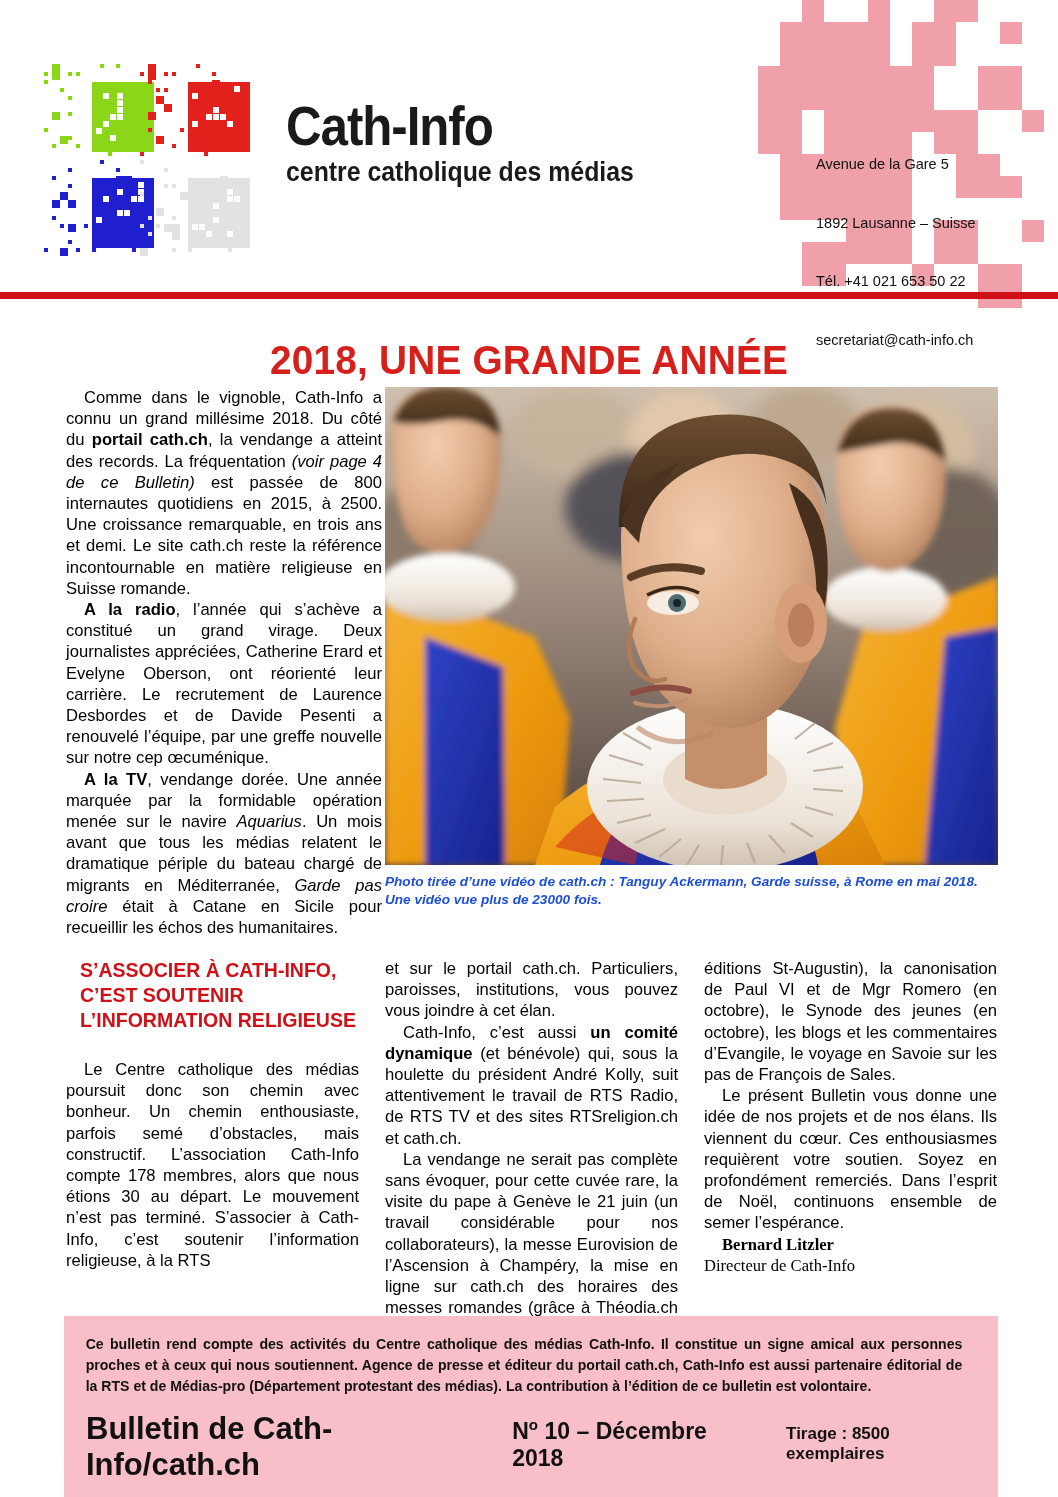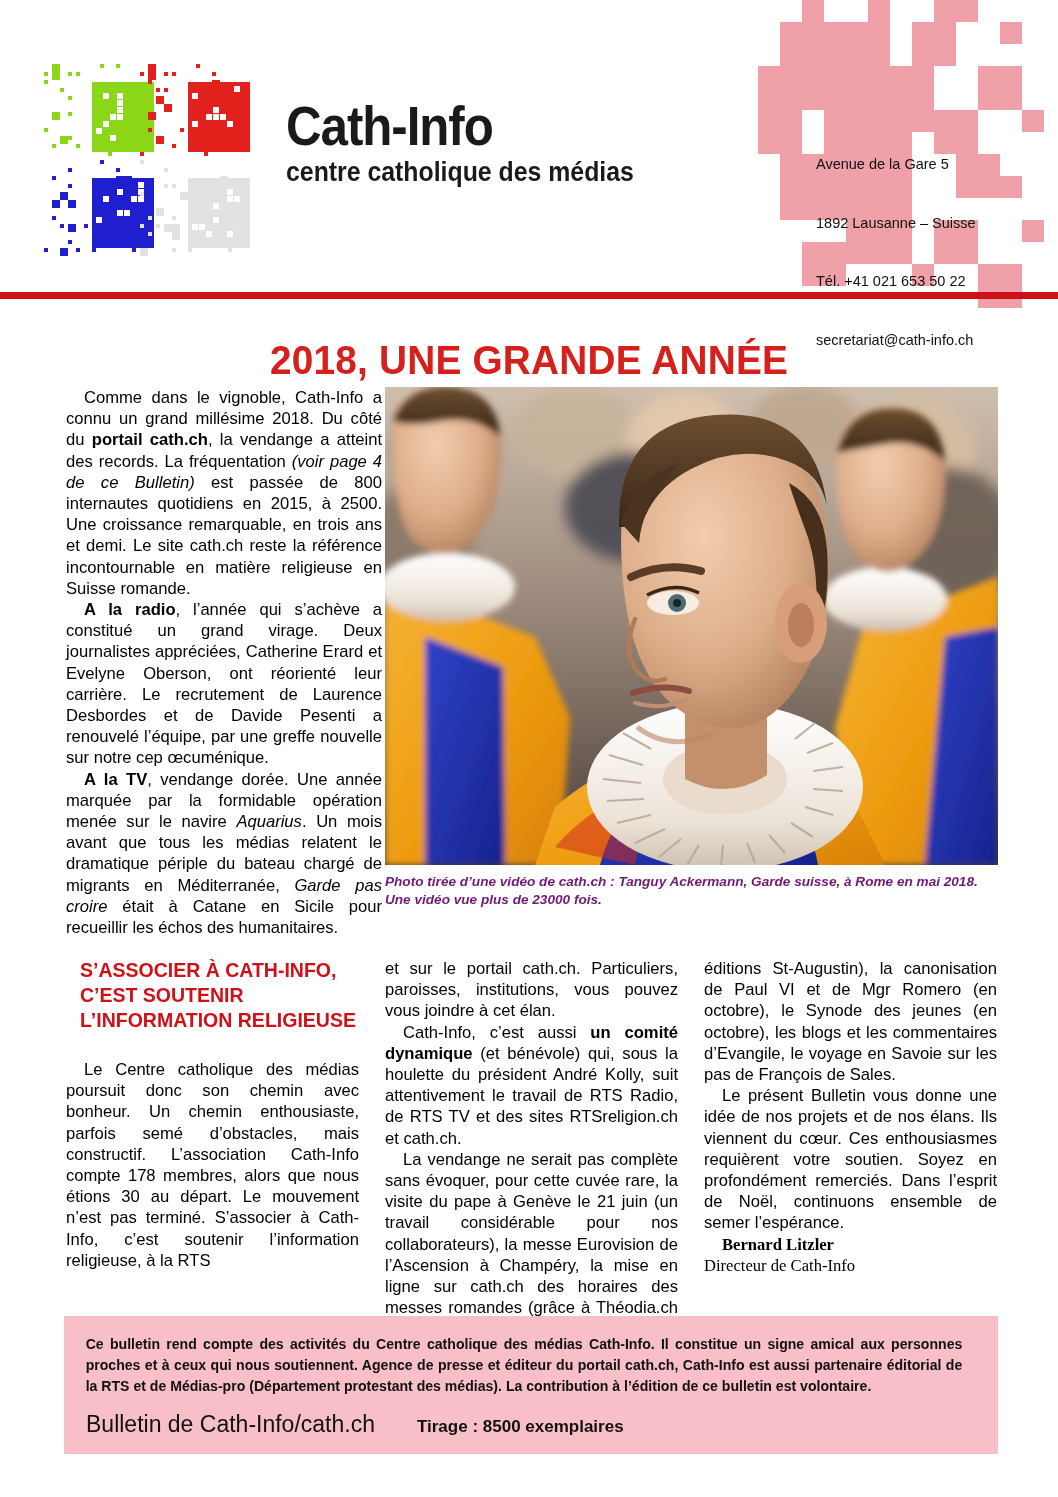--- a/index.html
+++ b/index.html
@@ -147,21 +147,21 @@
     position: relative;
     overflow: hidden;
     background: #2a2428;
   }
   #caption {
     margin-top: 8px;
     font-size: 13.6px;
     line-height: 18px;
     font-weight: bold;
     font-style: italic;
-    color: #701a75;
+    color: #1d4ed8;
   }
 
   
   #cols {
     position: absolute;
     left: 66px;
     top: 958px;
     width: 932px;
     height: 340px;
     display: flex;
@@ -206,21 +206,21 @@
     color: #111;
     transform: scaleX(0.985);
     transform-origin: left top;
   }
   #footer-bar {
     display: flex;
     align-items: baseline;
     padding: 10px 22px 16px 22px;
     color: #111;
   }
-  #footer-bar .f1 { font-size: 23px; font-weight: normal; }
+  #footer-bar .f1 { font-size: 31px; font-weight: bold; }
   #footer-bar .f2 { font-size: 23px; font-weight: bold; margin-left: 40px; }
   #footer-bar .f3 { font-size: 17px; font-weight: bold; margin-left: 42px; }
   #footer-bar .sup { font-size: 0.66em; vertical-align: super; }
 </style>
 </head>
 <body>
 
 <div id="header">
 
   <div id="logo-mark">
@@ -612,15 +612,16 @@
       <span class="nm">Bernard Litzler</span><br>
       <span>Directeur de Cath-Info</span>
     </p>
   </div>
 </div>
 
 <div id="footer">
   <div id="footer-note">Ce bulletin rend compte des activités du Centre catholique des médias Cath-Info. Il constitue un signe amical aux personnes proches et à ceux qui nous soutiennent. Agence de presse et éditeur du portail cath.ch, Cath-Info est aussi partenaire éditorial de la RTS et de Médias-pro (Département protestant des médias). La contribution à l’édition de ce bulletin est volontaire.</div>
   <div id="footer-bar">
     <span class="f1">Bulletin de Cath-Info/cath.ch</span>
+    <span class="f2"><span>N</span><span class="sup">o</span><span> 10 – Décembre 2018</span></span>
     <span class="f3">Tirage : 8500 exemplaires</span>
   </div>
 </div>
 
 </body></html>

